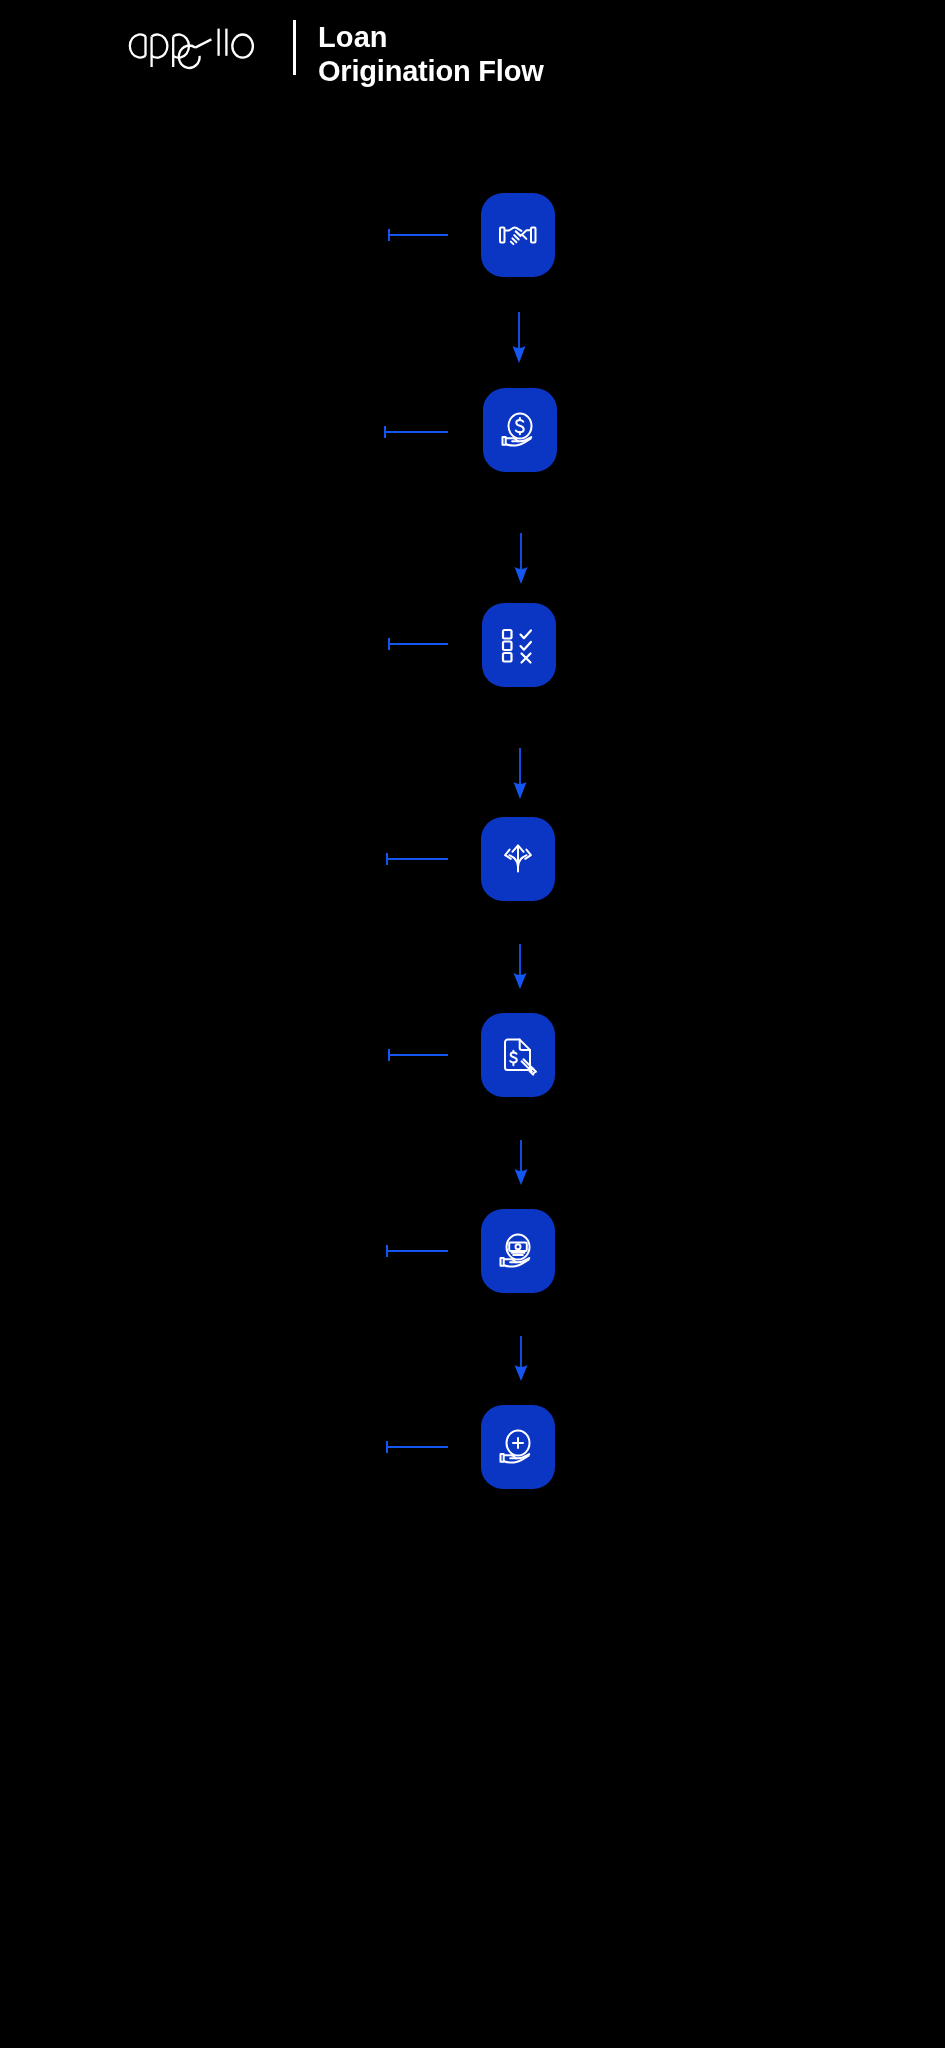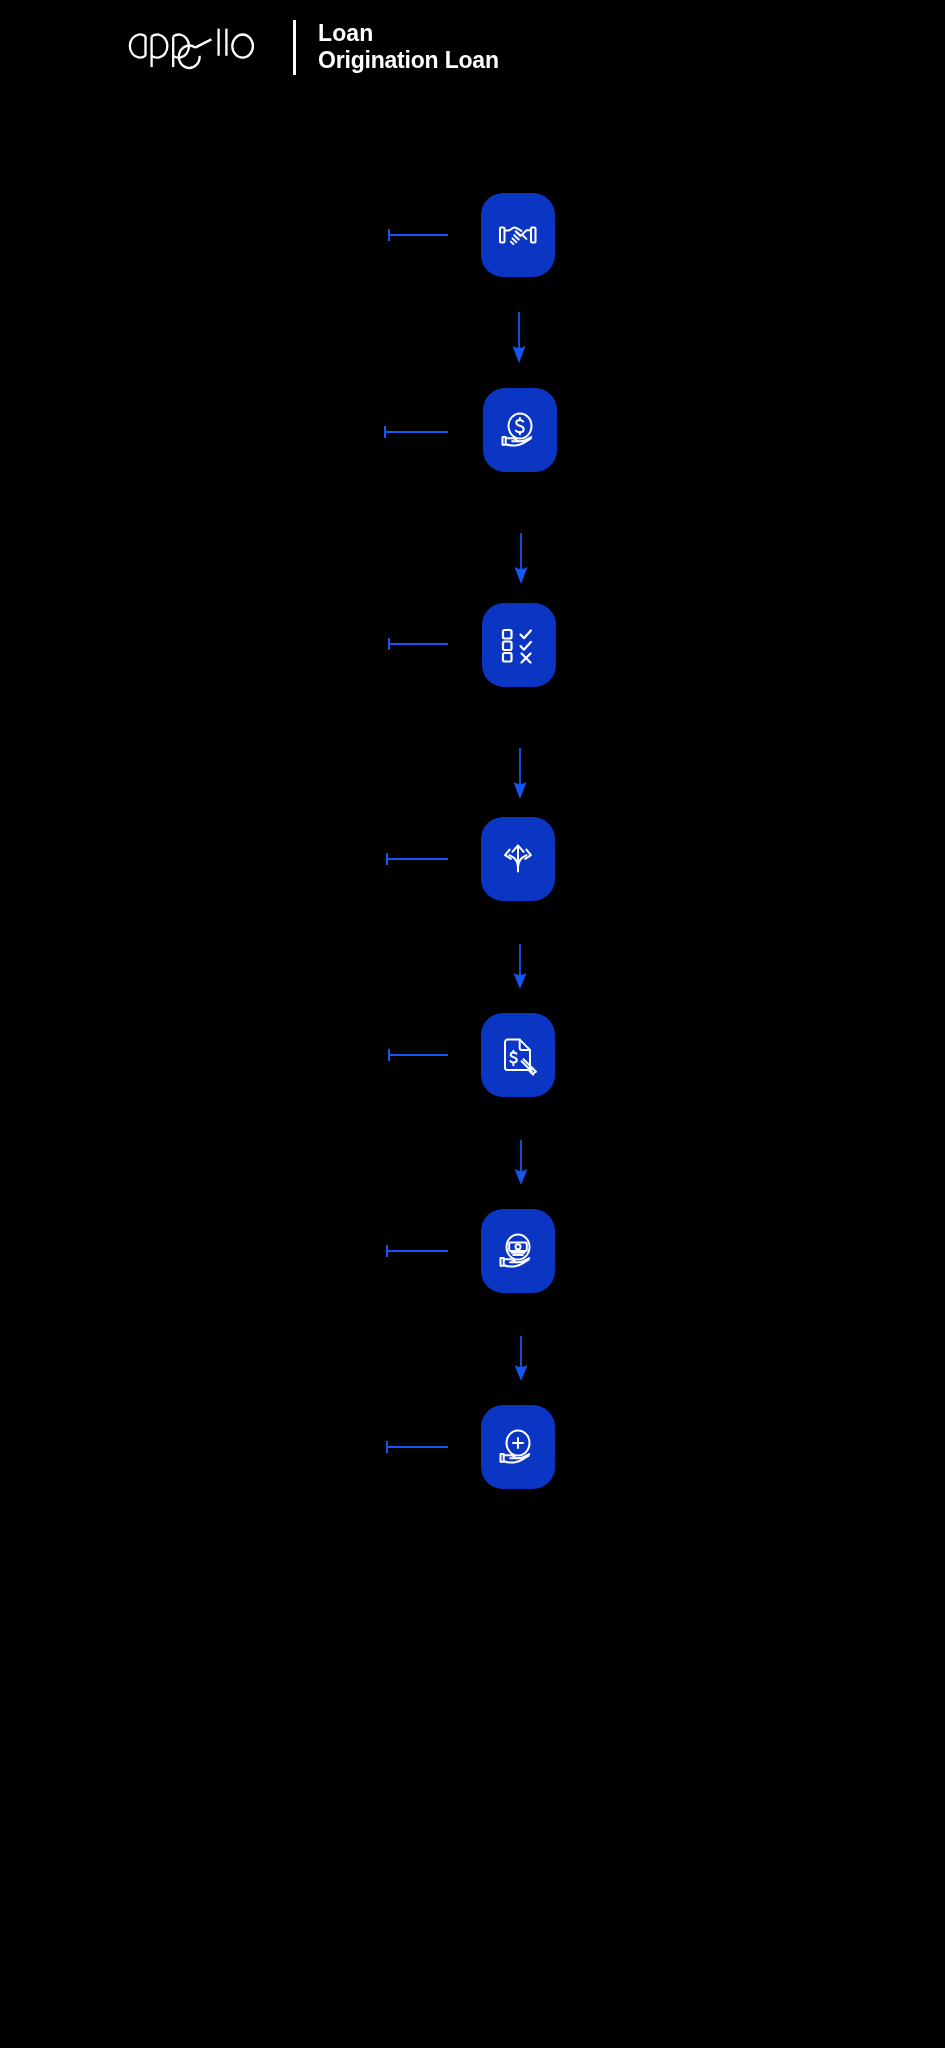--- a/index.html
+++ b/index.html
@@ -18,21 +18,21 @@
   }
   .logo-wrap { position:absolute; left:126px; top:22px; width:150px; height:48px; }
   .logo-svg { display:block; }
   .divider {
     position:absolute; left:293px; top:20px;
     width:3px; height:55px; background:#ffffff;
   }
   .title {
     position:absolute; left:318px; top:20px;
     color:#ffffff;
-    font-size:23px; font-weight:bold;
+    font-size:29px; font-weight:bold;
     line-height:1.18;
     letter-spacing:0.1px;
   }
   .title-l2 { letter-spacing:-0.2px; }
 
   
   .flow { position:absolute; left:0; top:0; width:945px; height:2048px; }
   .icon-box {
     position:absolute;
     width:74px; height:84px;
@@ -84,21 +84,21 @@
 
           <ellipse cx="116.6" cy="24.1" rx="10.3" ry="11.6"></ellipse>
         </g>
       </svg>
     </div>
 
     <div class="divider"></div>
 
     <div class="title">
       <div>Loan</div>
-      <div class="title-l2">Origination Loan</div>
+      <div class="title-l2">Origination Flow</div>
     </div>
   </div>
 
   <div class="flow">
 
     <div class="connector" style="left:388px; top:229px; width:60px;">
       <div class="tick"></div>
       <div class="rule" style="width:60px;"></div>
     </div>
     <div class="icon-box" style="left:481px; top:193px;">

